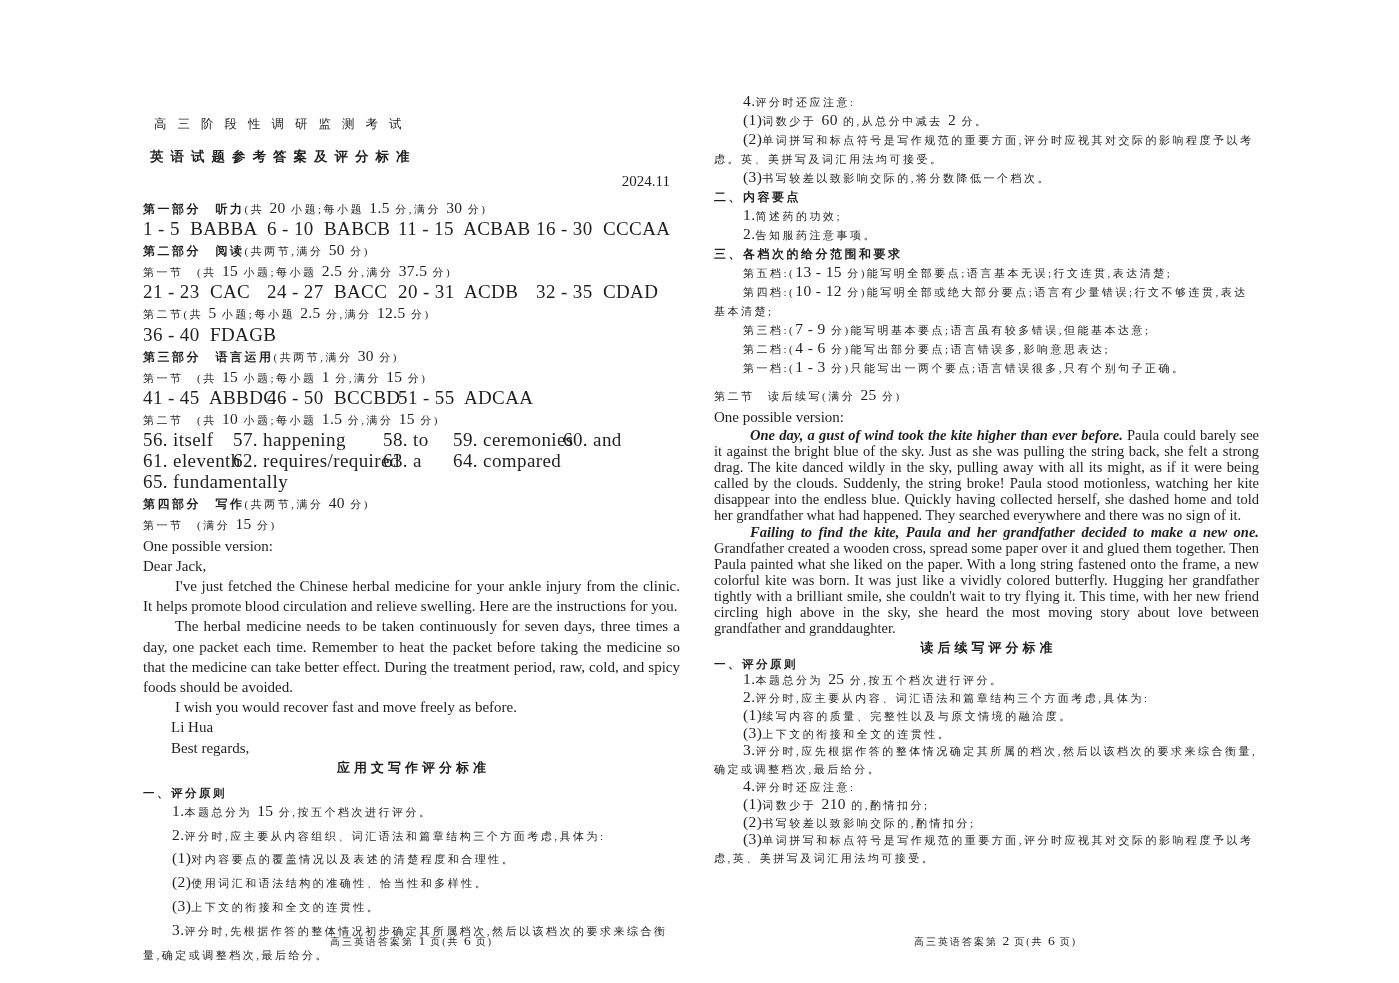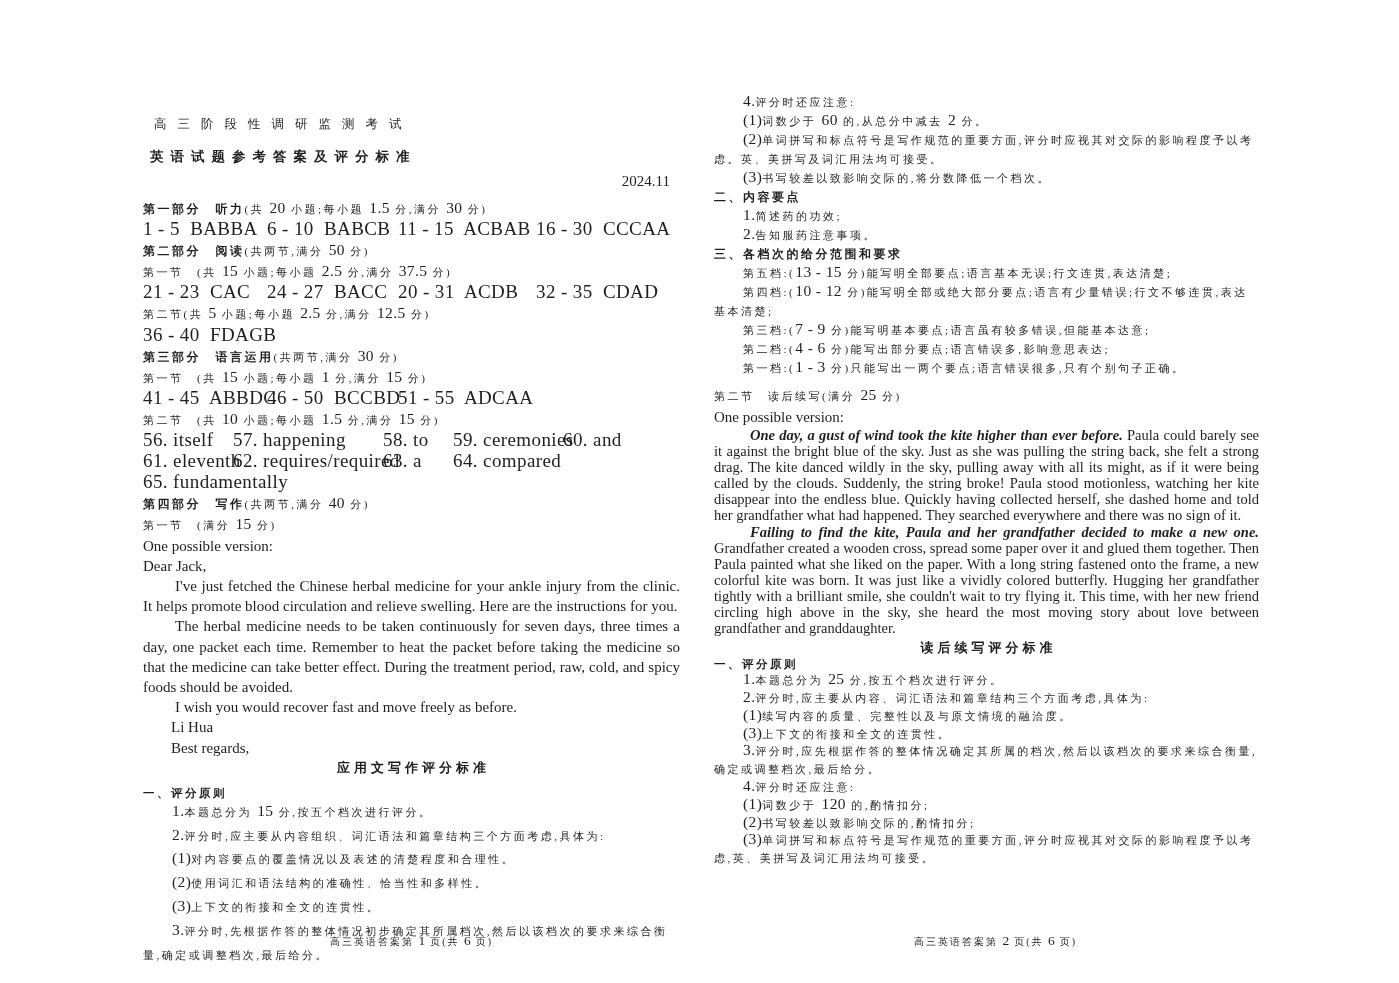--- a/index.html
+++ b/index.html
@@ -124,21 +124,21 @@
 
     <div class="rub-title rub2-title">读后续写评分标准</div>
     <div class="rub-head rub2-head">一、评分原则</div>
     <div class="rub rub-2">
         <div class="line item"><span class="sg-n">1.</span><span class="sg-z">本题总分为 </span><span class="sg-n">25</span><span class="sg-z"> 分,按五个档次进行评分。</span></div>
         <div class="line item"><span class="sg-n">2.</span><span class="sg-z">评分时,应主要从内容、词汇语法和篇章结构三个方面考虑,具体为:</span></div>
         <div class="line item"><span class="sg-n">(1)</span><span class="sg-z">续写内容的质量、完整性以及与原文情境的融洽度。</span></div>
         <div class="line item"><span class="sg-n">(3)</span><span class="sg-z">上下文的衔接和全文的连贯性。</span></div>
         <div class="line item"><span class="sg-n">3.</span><span class="sg-z">评分时,应先根据作答的整体情况确定其所属的档次,然后以该档次的要求来综合衡量,确定或调整档次,最后给分。</span></div>
         <div class="line item"><span class="sg-n">4.</span><span class="sg-z">评分时还应注意:</span></div>
-        <div class="line item"><span class="sg-n">(1)</span><span class="sg-z">词数少于 </span><span class="sg-n">120</span><span class="sg-z"> 的,酌情扣分;</span></div>
+        <div class="line item"><span class="sg-n">(1)</span><span class="sg-z">词数少于 </span><span class="sg-n">210</span><span class="sg-z"> 的,酌情扣分;</span></div>
         <div class="line item"><span class="sg-n">(2)</span><span class="sg-z">书写较差以致影响交际的,酌情扣分;</span></div>
         <div class="line item"><span class="sg-n">(3)</span><span class="sg-z">单词拼写和标点符号是写作规范的重要方面,评分时应视其对交际的影响程度予以考虑,英、美拼写及词汇用法均可接受。</span></div>
       </div>
   </section>
 
   <div class="footer footer-2"><span class="sg-z">高三英语答案第 </span><span class="sg-n">2</span><span class="sg-z"> 页(共 </span><span class="sg-n">6</span><span class="sg-z"> 页)</span></div>
 
 </div>
 
 </body></html>

